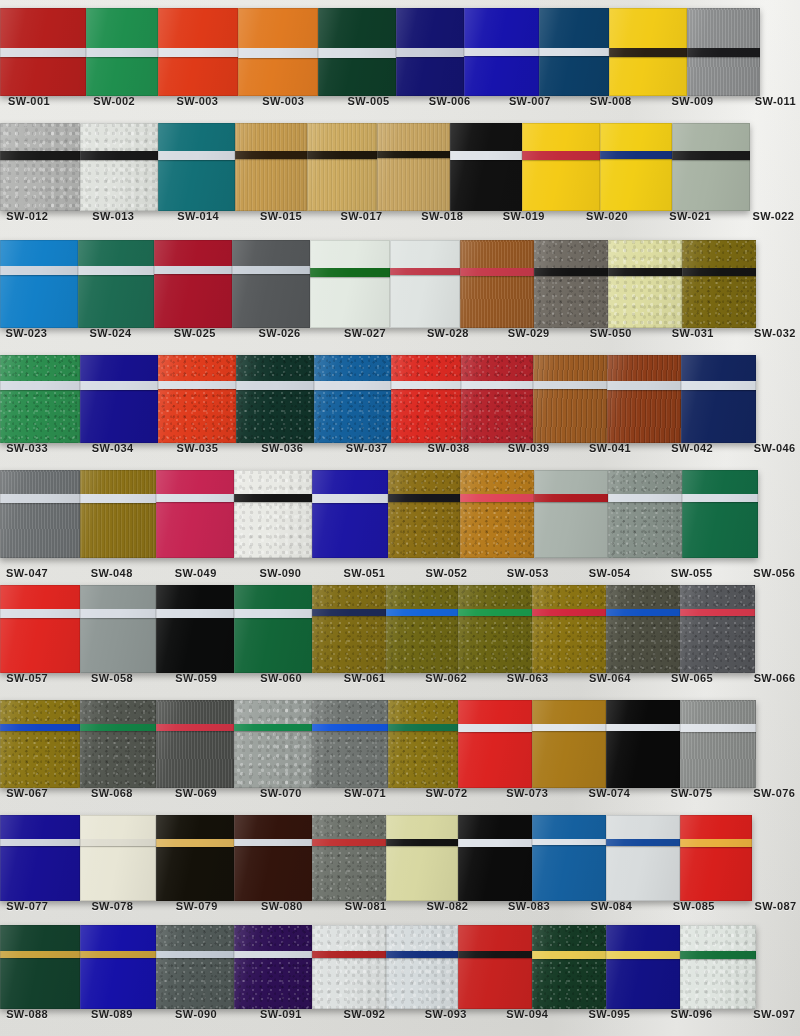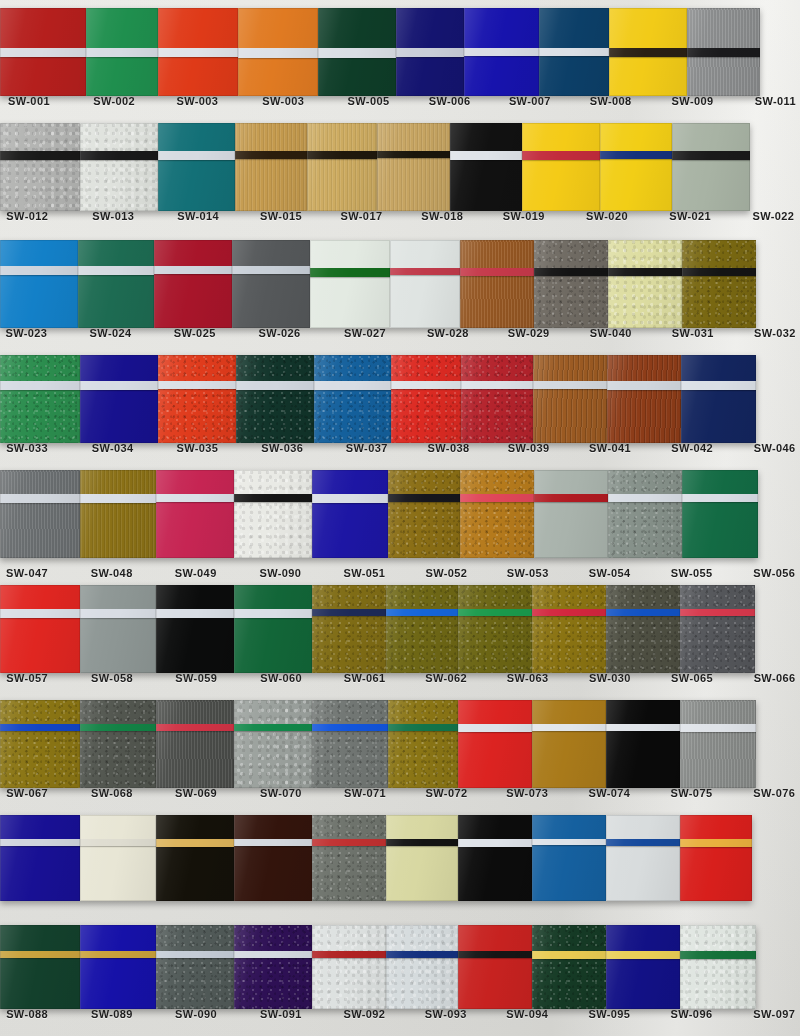--- a/index.html
+++ b/index.html
@@ -326,21 +326,21 @@
         </div>
       </div>
       <div class="labels" style="margin-top: 0px;">
         <div class="label" style="width: 78px;">SW-023</div>
         <div class="label" style="width: 76px;">SW-024</div>
         <div class="label" style="width: 78px;">SW-025</div>
         <div class="label" style="width: 78px;">SW-026</div>
         <div class="label" style="width: 80px;">SW-027</div>
         <div class="label" style="width: 70px;">SW-028</div>
         <div class="label" style="width: 74px;">SW-029</div>
-        <div class="label" style="width: 74px;">SW-040</div>
+        <div class="label" style="width: 74px;">SW-050</div>
         <div class="label" style="width: 74px;">SW-031</div>
         <div class="label" style="width: 74px;">SW-032</div>
       </div>
     </div>
     <div class="row" style="top: 355px;">
       <div class="strip" style="height: 88px;">
         <div class="swatch tex-grain" title="SW-033" style="width: 80px; height: 88px;">
           <div class="core" style="background: rgb(43, 141, 78);"></div>
           <div class="band" style="background: rgb(213, 218, 226); top: 26px; height: 9px; box-shadow: rgba(0, 0, 0, 0.25) 0px 1px 1px;"></div>
           <div class="gloss"></div>
@@ -554,21 +554,21 @@
         </div>
       </div>
       <div class="labels" style="margin-top: 0px;">
         <div class="label" style="width: 80px;">SW-057</div>
         <div class="label" style="width: 76px;">SW-058</div>
         <div class="label" style="width: 78px; text-align: center;">SW-059</div>
         <div class="label" style="width: 78px;">SW-060</div>
         <div class="label" style="width: 74px;">SW-061</div>
         <div class="label" style="width: 72px;">SW-062</div>
         <div class="label" style="width: 74px;">SW-063</div>
-        <div class="label" style="width: 74px;">SW-030</div>
+        <div class="label" style="width: 74px;">SW-064</div>
         <div class="label" style="width: 74px;">SW-065</div>
         <div class="label" style="width: 75px;">SW-066</div>
       </div>
     </div>
     <div class="row" style="top: 700px;">
       <div class="strip" style="height: 88px;">
         <div class="swatch tex-grain" title="SW-067" style="width: 80px; height: 88px;">
           <div class="core" style="background: rgb(138, 117, 20);"></div>
           <div class="band" style="background: rgb(18, 69, 196); top: 24px; height: 7px; box-shadow: rgba(0, 0, 0, 0.25) 0px 1px 1px;"></div>
           <div class="gloss"></div>
@@ -698,20 +698,32 @@
           <div class="gloss"></div>
           <div class="edge"></div>
         </div>
         <div class="swatch tex-gloss" title="SW-087" style="width: 72px; height: 86px;">
           <div class="core" style="background: rgb(216, 31, 28);"></div>
           <div class="band" style="background: rgb(232, 176, 62); top: 24px; height: 8px; box-shadow: rgba(0, 0, 0, 0.25) 0px 1px 1px;"></div>
           <div class="gloss"></div>
           <div class="edge"></div>
         </div>
       </div>
+      <div class="labels" style="margin-top: 0px;">
+        <div class="label" style="width: 80px;">SW-077</div>
+        <div class="label" style="width: 76px;">SW-078</div>
+        <div class="label" style="width: 78px;">SW-079</div>
+        <div class="label" style="width: 78px;">SW-080</div>
+        <div class="label" style="width: 74px;">SW-081</div>
+        <div class="label" style="width: 72px;">SW-082</div>
+        <div class="label" style="width: 74px;">SW-083</div>
+        <div class="label" style="width: 74px;">SW-084</div>
+        <div class="label" style="width: 74px;">SW-085</div>
+        <div class="label" style="width: 72px;">SW-087</div>
+      </div>
     </div>
     <div class="row" style="top: 925px;">
       <div class="strip" style="height: 84px;">
         <div class="swatch tex-gloss" title="SW-088" style="width: 80px; height: 84px;">
           <div class="core" style="background: rgb(19, 64, 44);"></div>
           <div class="band" style="background: rgb(200, 162, 60); top: 26px; height: 7px; box-shadow: rgba(0, 0, 0, 0.25) 0px 1px 1px;"></div>
           <div class="gloss"></div>
           <div class="edge"></div>
         </div>
         <div class="swatch tex-gloss" title="SW-089" style="width: 76px; height: 84px;">

